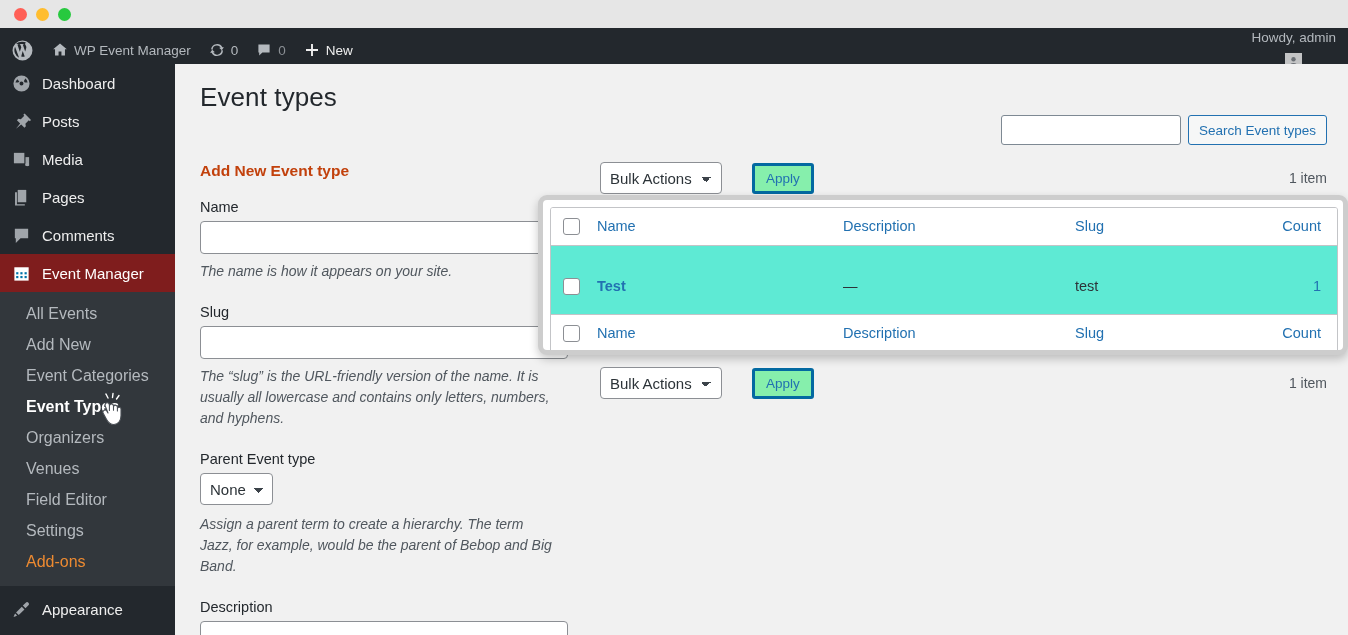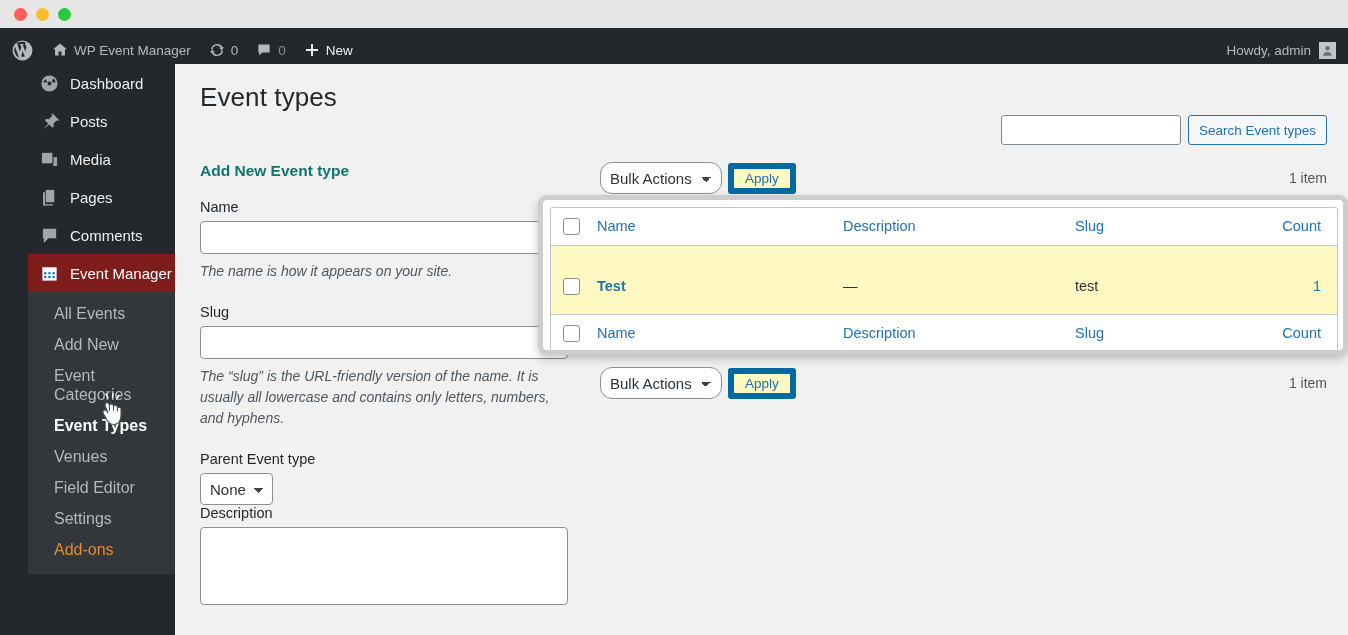--- a/index.html
+++ b/index.html
@@ -30,35 +30,34 @@
     color: #b4b9be;
     display: flex; align-items: center;
     font-size: 13.5px;
   }
   .ab-item {
     display: flex; align-items: center; height: 36px;
     padding: 0 9px; gap: 6px; color: #b4b9be; white-space: nowrap;
   }
   .ab-item.wplogo { padding: 0 10px 0 12px; }
   .ab-spacer { flex: 1; }
-  .ab-right { display: flex; align-items: center; padding-right: 12px; gap: 8px; }
+  .ab-right { display: flex; align-items: center; padding-right: 12px; gap: 8px; flex-direction: column; }
   .avatar-sq {
     width: 17px; height: 17px; background: #c3c4c5;
     display: inline-flex; align-items: center; justify-content: center;
   }
   .avatar-sq svg { display:block; }
   .ab-icon { display: inline-flex; align-items: center; }
 
   
   #sidebar {
     position: absolute; top: 64px; left: 0;
     width: 175px; height: 571px;
     background: #23282d;
     font-size: 14.5px;
-    padding-left: 28px;
   }
   .menu-top { background: #23282d; }
   .menu-item {
     display: flex; align-items: center;
     height: 38px; padding-left: 11px; gap: 11px;
     color: #eeeeee; position: relative;
   }
   .menu-item .mi-label { font-size: 15px; }
   .menu-item.active {
     background: #7f1d1d; color: #fff; font-weight: normal;
@@ -117,21 +116,21 @@
   #search-btn {
     height: 30px; padding: 0 10px;
     background: #f6f7f7; color: #2271b1;
     border: 1px solid #2271b1; border-radius: 3px;
     font-size: 13.5px; font-family: inherit; cursor: pointer;
     white-space: nowrap;
   }
 
   
   #formcol { position: absolute; left: 25px; top: 98px; width: 372px; }
-  .form-h2 { font-size: 15.5px; font-weight: bold; color: #0f766e; margin-bottom: 19px; }
+  .form-h2 { font-size: 15.5px; font-weight: bold; color: #c2410c; margin-bottom: 19px; }
   .f-label { display: block; font-size: 14.5px; color: #23282d; margin-bottom: 6px; }
   .f-input {
     width: 368px; height: 33px; background: #fff;
     border: 1px solid #8c8f94; border-radius: 4px;
     font-size: 14px; padding: 0 8px; color: #2c3338;
     outline: none; font-family: inherit;
   }
   .f-help {
     font-size: 14px; font-style: italic; color: #50575e;
     line-height: 21px; margin: 7px 6px 22px 0; max-width: 352px;
@@ -156,37 +155,37 @@
     resize: none; outline: none;
   }
 
   
   #listcol { position: absolute; left: 425px; top: 98px; width: 727px; }
   .tablenav {
     display: flex; align-items: center; height: 32px;
     gap: 6px; position: relative;
   }
   .bulk-select {
-    height: 32px; border: 1px solid #8c8f94; border-radius: 12px;
+    height: 32px; border: 1px solid #8c8f94; border-radius: 4px;
     background: #fff; font-size: 15px; color: #2c3338;
     padding: 0 28px 0 9px; font-family: inherit;
     appearance: none; -webkit-appearance: none;
     background-image:
       linear-gradient(45deg, transparent 50%, #3c434a 50%),
       linear-gradient(135deg, #3c434a 50%, transparent 50%);
     background-position: calc(100% - 15px) 14px, calc(100% - 10px) 14px;
     background-size: 5px 5px, 5px 5px;
     background-repeat: no-repeat;
     cursor: pointer;
   }
   .apply-btn {
     height: 31px; padding: 0 11px;
-    background: #fef9c3; color: #2271b1;
-    border: 6px solid #0369a1; border-radius: 3px;
-    font-size: 13.5px; font-family: inherit; cursor: pointer;
+    background: #86efac; color: #2271b1;
+    border: 3px solid #0369a1; border-radius: 3px;
+    font-size: 13.5px; font-family: inherit; cursor: pointer; margin-left: 24px;
   }
   .count-items {
     position: absolute; right: 0; font-size: 14px; color: #50575e;
   }
 
   
   #highlight {
     position: absolute; left: 363px; top: 131px;
     width: 810px; height: 160px;
     border: 5px solid #cdcdcd;
@@ -211,21 +210,21 @@
   .col-cb   { width: 46px;  padding-left: 12px !important; }
   .col-name { width: 246px; }
   .col-desc { width: 232px; }
   .col-slug { width: 150px; }
   .col-count{ width: 112px; text-align: right !important; padding-right: 16px !important; }
 
   thead tr, tfoot tr { height: 37px; background: #fff; }
   thead tr { border-bottom: 1px solid #c3c4c7; }
   tfoot tr { border-top: 1px solid #c3c4c7; }
   thead th, tfoot th { color: #2271b1; font-weight: normal; }
-  tbody tr { height: 69px; background: #fef9c3; }
+  tbody tr { height: 69px; background: #5eead4; }
   tbody td { color: #2c3338; padding-top: 0; }
   .row-name { color: #2271b1; font-weight: bold; font-size: 14.5px; }
   .row-count { color: #2271b1; }
   .dash { color: #2c3338; }
   td.col-name, td.col-desc, td.col-slug, td.col-count, td.col-cb { vertical-align: top; padding-top: 12px !important; }
 
   .cb {
     width: 17px; height: 17px; display: inline-block;
     border: 1px solid #8c8f94; border-radius: 3px;
     background: #fff; cursor: pointer; vertical-align: middle;
@@ -369,26 +368,37 @@
       <span class="mi-label">Event Manager</span>
       <span class="arrow"></span>
     </div>
   </div>
 
   <div class="submenu">
     <a class="sub-item">All Events</a>
     <a class="sub-item">Add New</a>
     <a class="sub-item">Event Categories</a>
     <a class="sub-item current">Event Types</a>
+    <a class="sub-item">Organizers</a>
     <a class="sub-item">Venues</a>
     <a class="sub-item">Field Editor</a>
     <a class="sub-item">Settings</a>
     <a class="sub-item addons">Add-ons</a>
   </div>
 
+  <div class="menu-item" style="margin-top:4px">
+    <span class="mi-icon">
+      <svg width="19" height="19" viewBox="0 0 20 20" fill="currentColor">
+        <path d="M17.3 2.8c-.8-.8-2-.8-2.8 0l-3.1 3.1 2.8 2.8 3.1-3.1c.8-.8.8-2 0-2.8z"></path>
+        <path d="M10.3 7.1l-6 6 2.8 2.8 6-6z"></path>
+        <path d="M3.3 14.3c-1 1-1.2 3.2-1.6 3.6.5-.3 2.7-.6 3.6-1.6z"></path>
+      </svg>
+    </span>
+    <span class="mi-label">Appearance</span>
+  </div>
 </div>
 
 <div id="cursor">
   <svg width="40" height="42" viewBox="0 0 40 42">
     <g stroke="#ffffff" stroke-width="1.4" fill="none" stroke-linecap="round">
       <path d="M11 6 L9 2"></path>
         <path d="M15.5 5.5 L16 1.5"></path>
         <path d="M19.5 7 L22 3.5"></path>
     </g>
     <path d="M8 13.5 C8 11.8 9 10.8 10.3 10.8 C11.6 10.8 12.4 11.8 12.4 13.2 L12.4 18.5
@@ -417,20 +427,21 @@
     <p class="f-help">The name is how it appears on your site.</p>
 
     <label class="f-label">Slug</label>
     <input class="f-input" type="text" value="" style="">
     <p class="f-help">The “slug” is the URL-friendly version of the name. It is usually all lowercase and contains only letters, numbers, and hyphens.</p>
 
     <label class="f-label">Parent Event type</label>
     <select class="f-select">
       <option>None</option>
     </select>
+    <p class="f-help" style="margin-top:9px">Assign a parent term to create a hierarchy. The term Jazz, for example, would be the parent of Bebop and Big Band.</p>
 
     <label class="f-label">Description</label>
     <textarea class="f-textarea" style=""></textarea>
   </div>
 
   <div id="listcol">
     <div class="tablenav">
       <select class="bulk-select">
         <option>Bulk Actions</option>
       </select>

